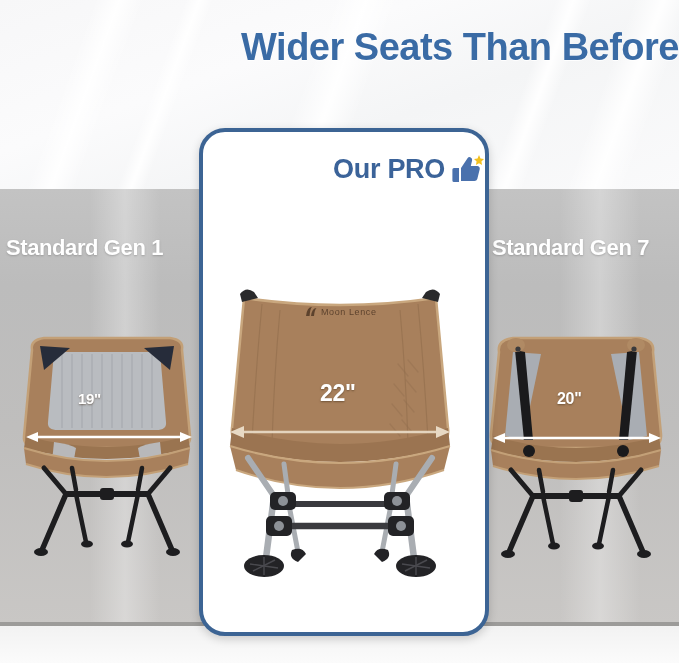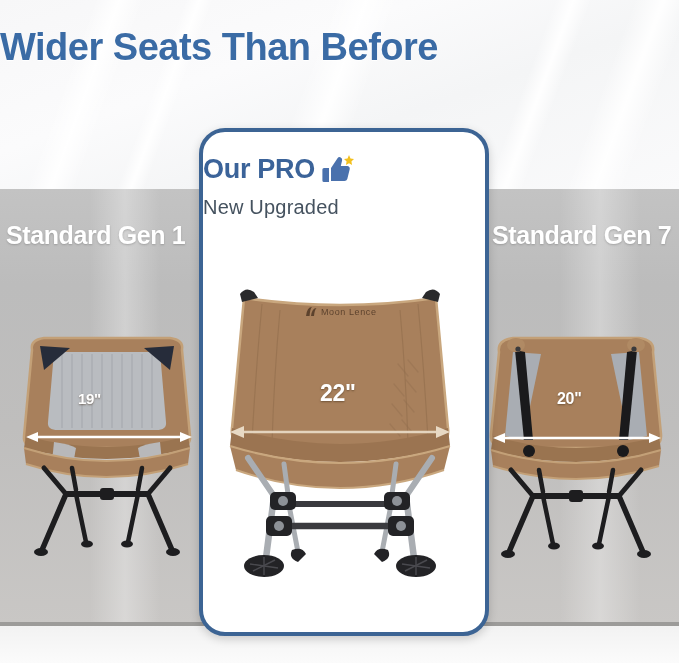--- a/index.html
+++ b/index.html
@@ -32,46 +32,46 @@
     background:linear-gradient(90deg,rgba(255,255,255,0) 0%,rgba(255,255,255,.30) 50%,rgba(255,255,255,0) 100%);}
   .b1{left:90px;width:70px;}
   .b2{left:560px;width:80px;}
   .bg-floor{
     position:absolute;left:0;top:622px;width:679px;height:41px;
     background:linear-gradient(180deg,#9c9b99 0%,#9c9b99 4px,#f2f2f2 4px,#fbfbfb 100%);
   }
 
   
   .title{
-    position:absolute;left:0;top:26px;width:679px;text-align:left;
+    position:absolute;left:0;top:26px;width:679px;text-align:right;
     font-size:38px;font-weight:bold;letter-spacing:-.5px;
     color:#3a6ba5;
     text-shadow:0 1px 0 rgba(255,255,255,.9);
   }
 
   
   .side-label{
-    position:absolute;top:221px;
-    font-size:25px;font-weight:bold;color:#ffffff;letter-spacing:-.4px;
+    position:absolute;top:235px;
+    font-size:22px;font-weight:bold;color:#ffffff;letter-spacing:-.4px;
     text-shadow:0 1px 2px rgba(90,90,90,.35);
     white-space:nowrap;
   }
   .label-left{left:6px;}
   .label-right{left:492px;}
 
   
   .pro-panel{
     position:absolute;left:199px;top:128px;width:282px;height:500px;
     background:#ffffff;
     border:4px solid #3c6494;
     border-radius:26px;
     box-shadow:0 3px 10px rgba(0,0,0,.18);
     overflow:hidden;
   }
-  .pro-head{position:absolute;left:0;top:22px;width:282px;text-align:left;}
+  .pro-head{position:absolute;left:0;top:22px;width:282px;text-align:right;}
   .pro-title{
     display:inline-flex;align-items:flex-start;gap:6px;
     font-size:27px;font-weight:bold;color:#3b6399;letter-spacing:-.3px;
   }
   .thumb-wrap{position:relative;display:inline-block;width:34px;height:30px;top:1px;}
   .pro-sub{
     margin-top:11px;font-size:20px;color:#45525f;font-weight:normal;letter-spacing:.2px;
   }
 
   
@@ -234,21 +234,20 @@
         <span>Our PRO</span>
         <span class="thumb-wrap">
           <svg width="34" height="30" viewBox="0 0 34 30">
             <path d="M3 13 h5 v14 h-5 a1.6 1.6 0 0 1 -1.6 -1.6 v-10.8 A1.6 1.6 0 0 1 3 13 Z" fill="#4a71ad"></path>
             <path d="M10 13 L16.5 3.2 a2.6 2.6 0 0 1 4.6 2.2 L19.8 11 h6.4
                      a2.6 2.6 0 0 1 2.5 3.3 l-2.4 9.6 A3 3 0 0 1 23.4 26 H10 Z" fill="#4a71ad"></path>
             <path d="M28 0 l1.5 3.4 L33 4 l-2.6 2.4 .7 3.6 -3.1 -1.8 -3.1 1.8 .7 -3.6 L23 4 l3.5 -.6 Z" fill="#f3c01f"></path>
           </svg>
         </span>
       </div>
-      <div class="pro-sub">New Upgraded</div>
     </div>
   </div>
 
   <svg class="chair chair-center" width="236" height="330" viewBox="0 0 236 330">
 
     <path d="M22 30 Q118 44 214 30 L226 160 Q228 176 210 180 L26 180
              Q8 176 10 160 Z" fill="#a8805c"></path>
     <path d="M22 30 Q118 44 214 30 L226 160 Q228 176 210 180 L26 180
              Q8 176 10 160 Z" fill="none" stroke="#c9a77e" stroke-width="2.5"></path>
 

